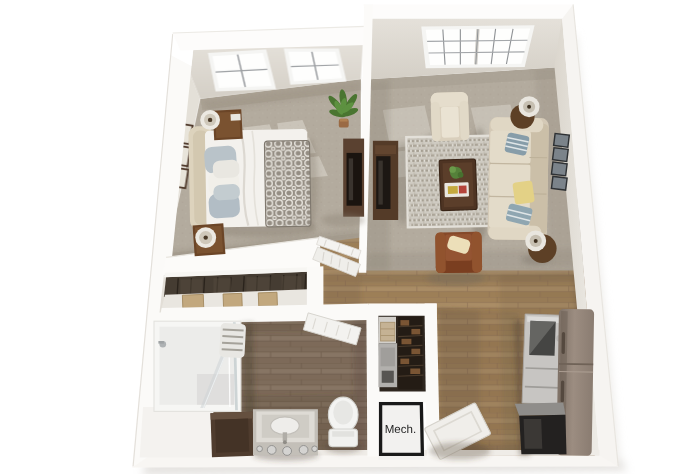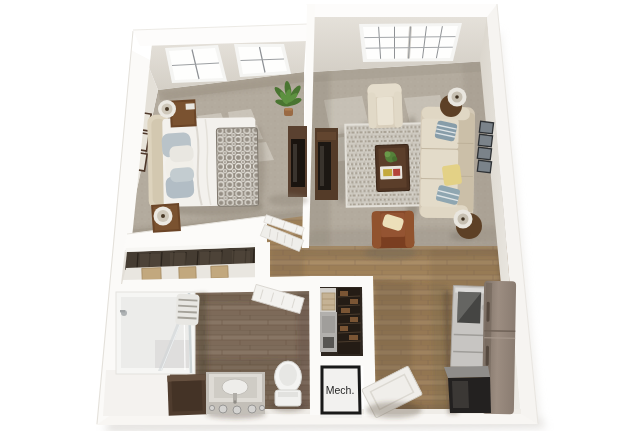--- a/index.html
+++ b/index.html
@@ -1,16 +1,16 @@
 <!DOCTYPE html>
 <html><head>
 <meta charset="utf-8">
 <style>
 html,body{margin:0;padding:0;background:#ffffff;font-family:"Liberation Sans",sans-serif;}
-#stage{position:relative;width:604px;height:431px;overflow:hidden;background:#ffffff;}
+#stage{position:relative;width:604px;height:431px;overflow:hidden;background:#ffffff;margin-left:24px;}
 </style>
 </head>
 <body>
 <div id="stage">
 <svg width="630" height="431" viewBox="0 0 630 431" xmlns="http://www.w3.org/2000/svg">
 <defs>
   <linearGradient id="faceN" x1="0" y1="0" x2="0" y2="1">
     <stop offset="0" stop-color="#e5e1da"></stop>
           <stop offset="1" stop-color="#d4cfc6"></stop>
   </linearGradient>

